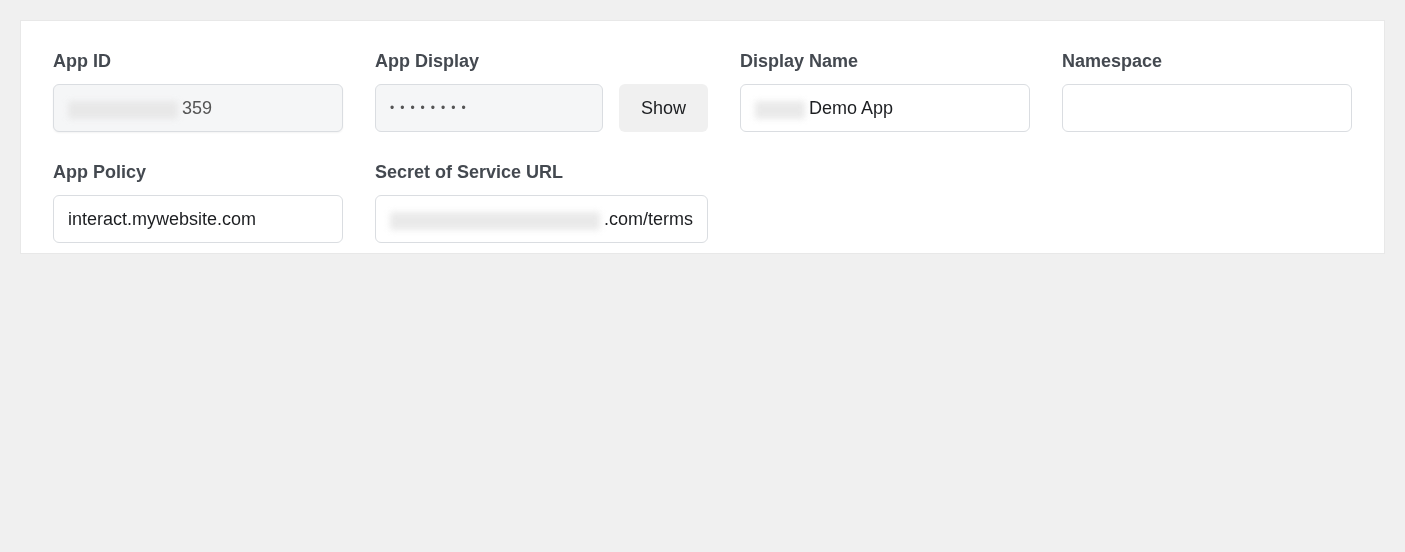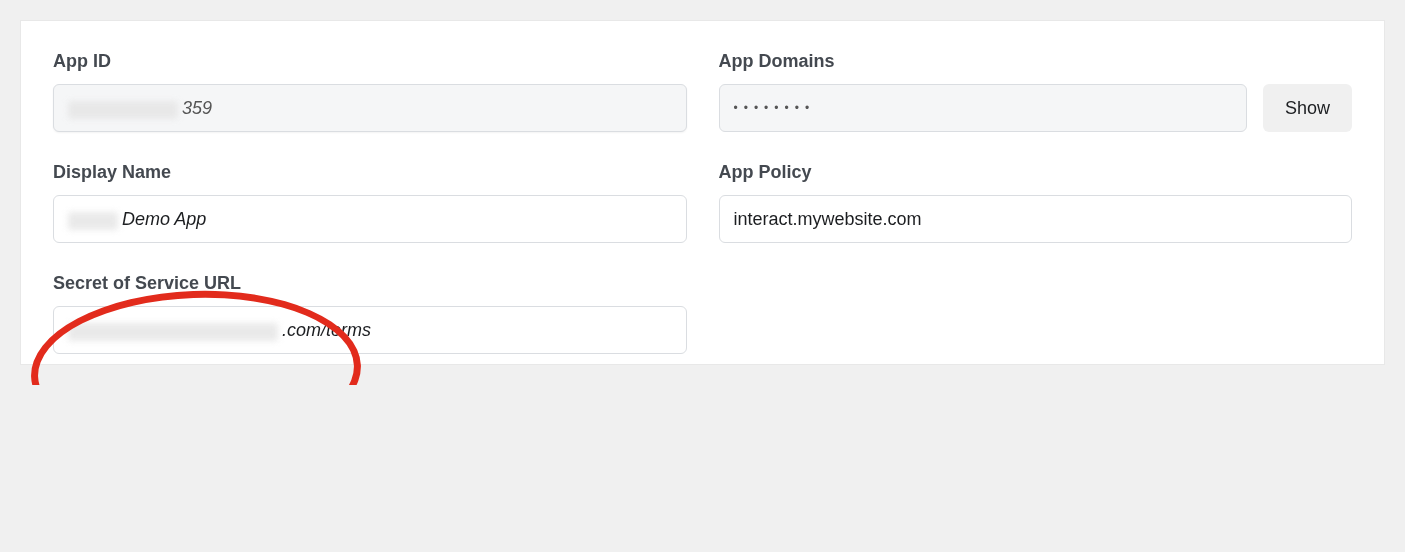--- a/index.html
+++ b/index.html
@@ -10,21 +10,21 @@
       width: 1405px;
     }
     .panel {
       background: #fff;
       border: 1px solid #e8e8e8;
       padding: 30px 32px 10px 32px;
       position: relative;
     }
     .form-grid {
       display: grid;
-      grid-template-columns: 1fr 1fr;
+      grid-template-columns: 1fr 1fr 1fr 1fr;
       column-gap: 32px;
       row-gap: 30px;
       position: relative;
     }
     .field-label {
       font-size: 18px;
       font-weight: 600;
       color: #444950;
       margin-bottom: 12px;
       display: flex;
@@ -71,21 +71,20 @@
     .redacted.w110 { width: 110px; }
     .redacted.w50  { width: 50px; }
     .redacted.w140 { width: 140px; }
     .redacted.w200 { width: 200px; }
     .redacted.w210 { width: 210px; }
     .inline-row {
       display: flex;
       align-items: flex-end;
       gap: 4px;
       white-space: nowrap;
-      font-style: italic;
     }
     .secret-row {
       display: flex;
       gap: 16px;
       align-items: center;
     }
     .secret-box { flex: 1; }
     .dots {
       font-size: 12px;
       letter-spacing: 6px;
@@ -142,39 +141,43 @@
       <div class="field-label">App ID</div>
       <div class="readonly-box shadowed">
         <span class="inline-row">
           <span class="redacted w110"></span>
           <span>359</span>
         </span>
       </div>
     </div>
 
     <div class="field">
-      <div class="field-label">App Domains</div>
+      <div class="field-label">App Display</div>
       <div class="secret-row">
         <div class="readonly-box secret-box">
           <span class="dots">••••••••</span>
         </div>
         <button class="show-btn">Show</button>
       </div>
     </div>
 
     <div class="field">
       <div class="field-label">Display Name</div>
       <div class="text-input">
         <span class="inline-row">
           <span class="redacted w50"></span>
           <span>Demo App</span>
         </span>
       </div>
     </div>
 
+    <div class="field">
+      <div class="field-label">Namespace</div>
+      <input type="text" class="text-input" value="" style="">
+    </div>
 
     <div class="field">
       <div class="field-label">App Policy</div>
       <input type="text" class="text-input" value="interact.mywebsite.com" style="">
     </div>
 
 
 
     <div class="field">
       <div class="field-label">Secret of Service URL</div>

